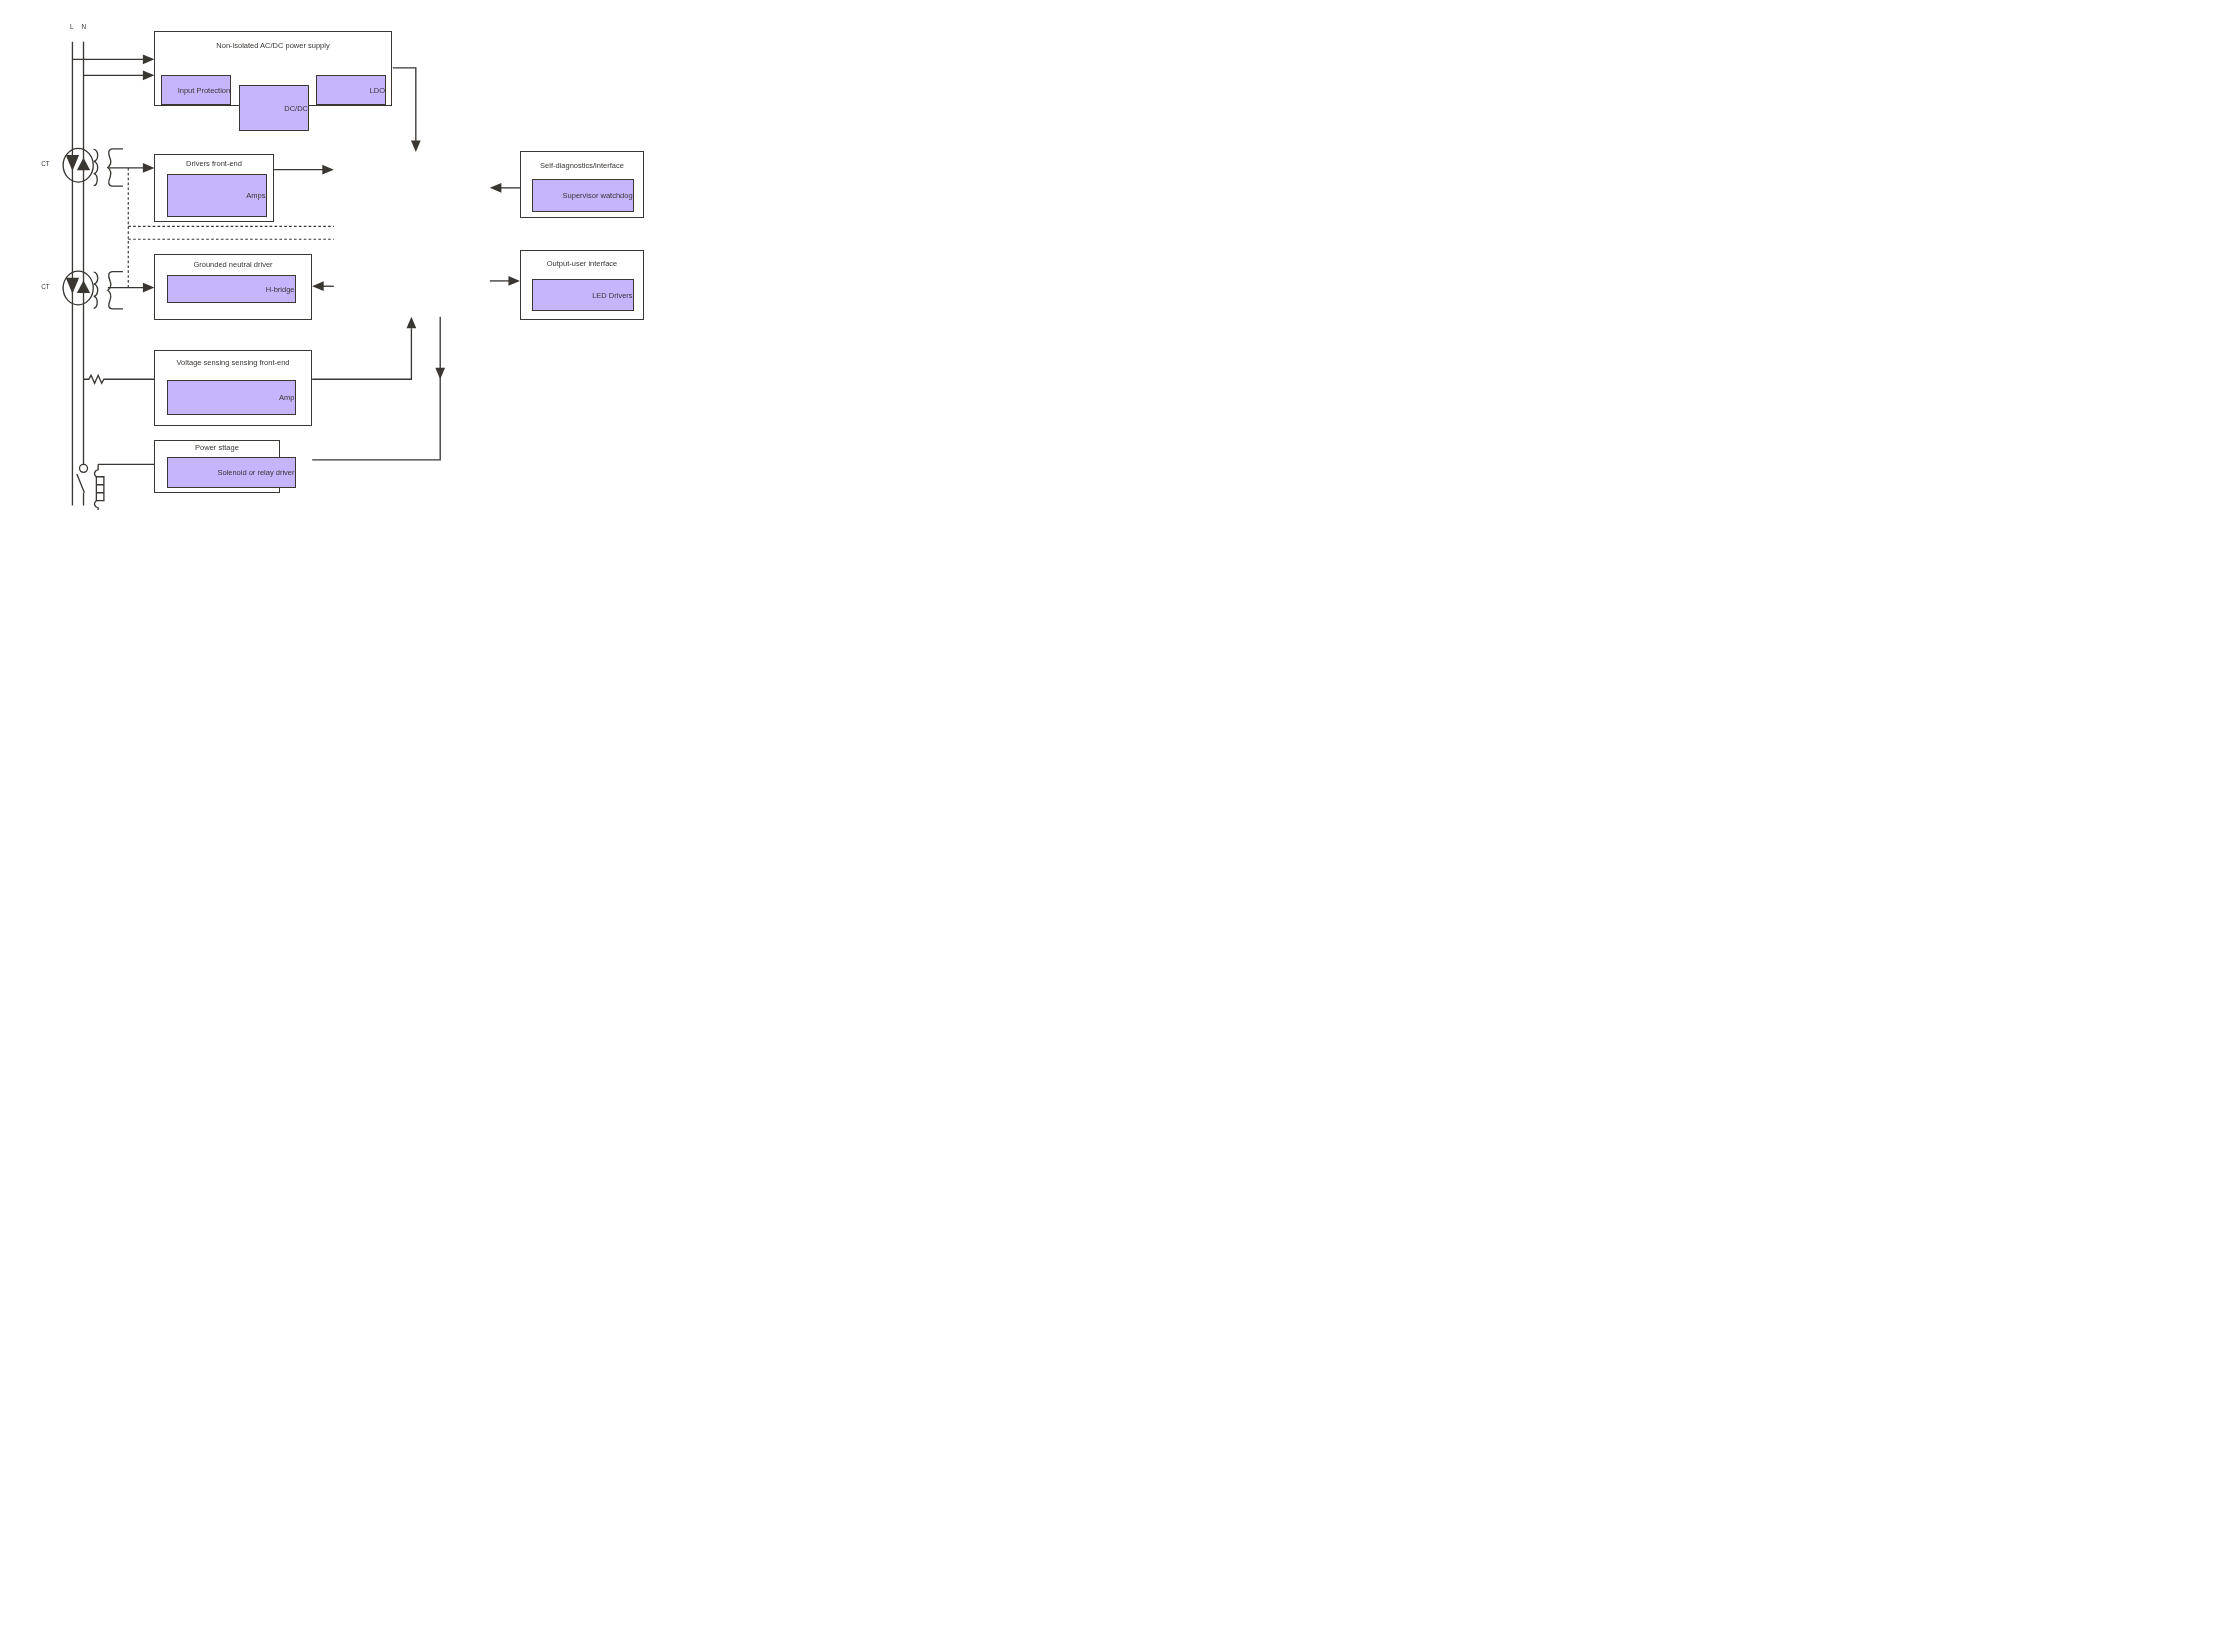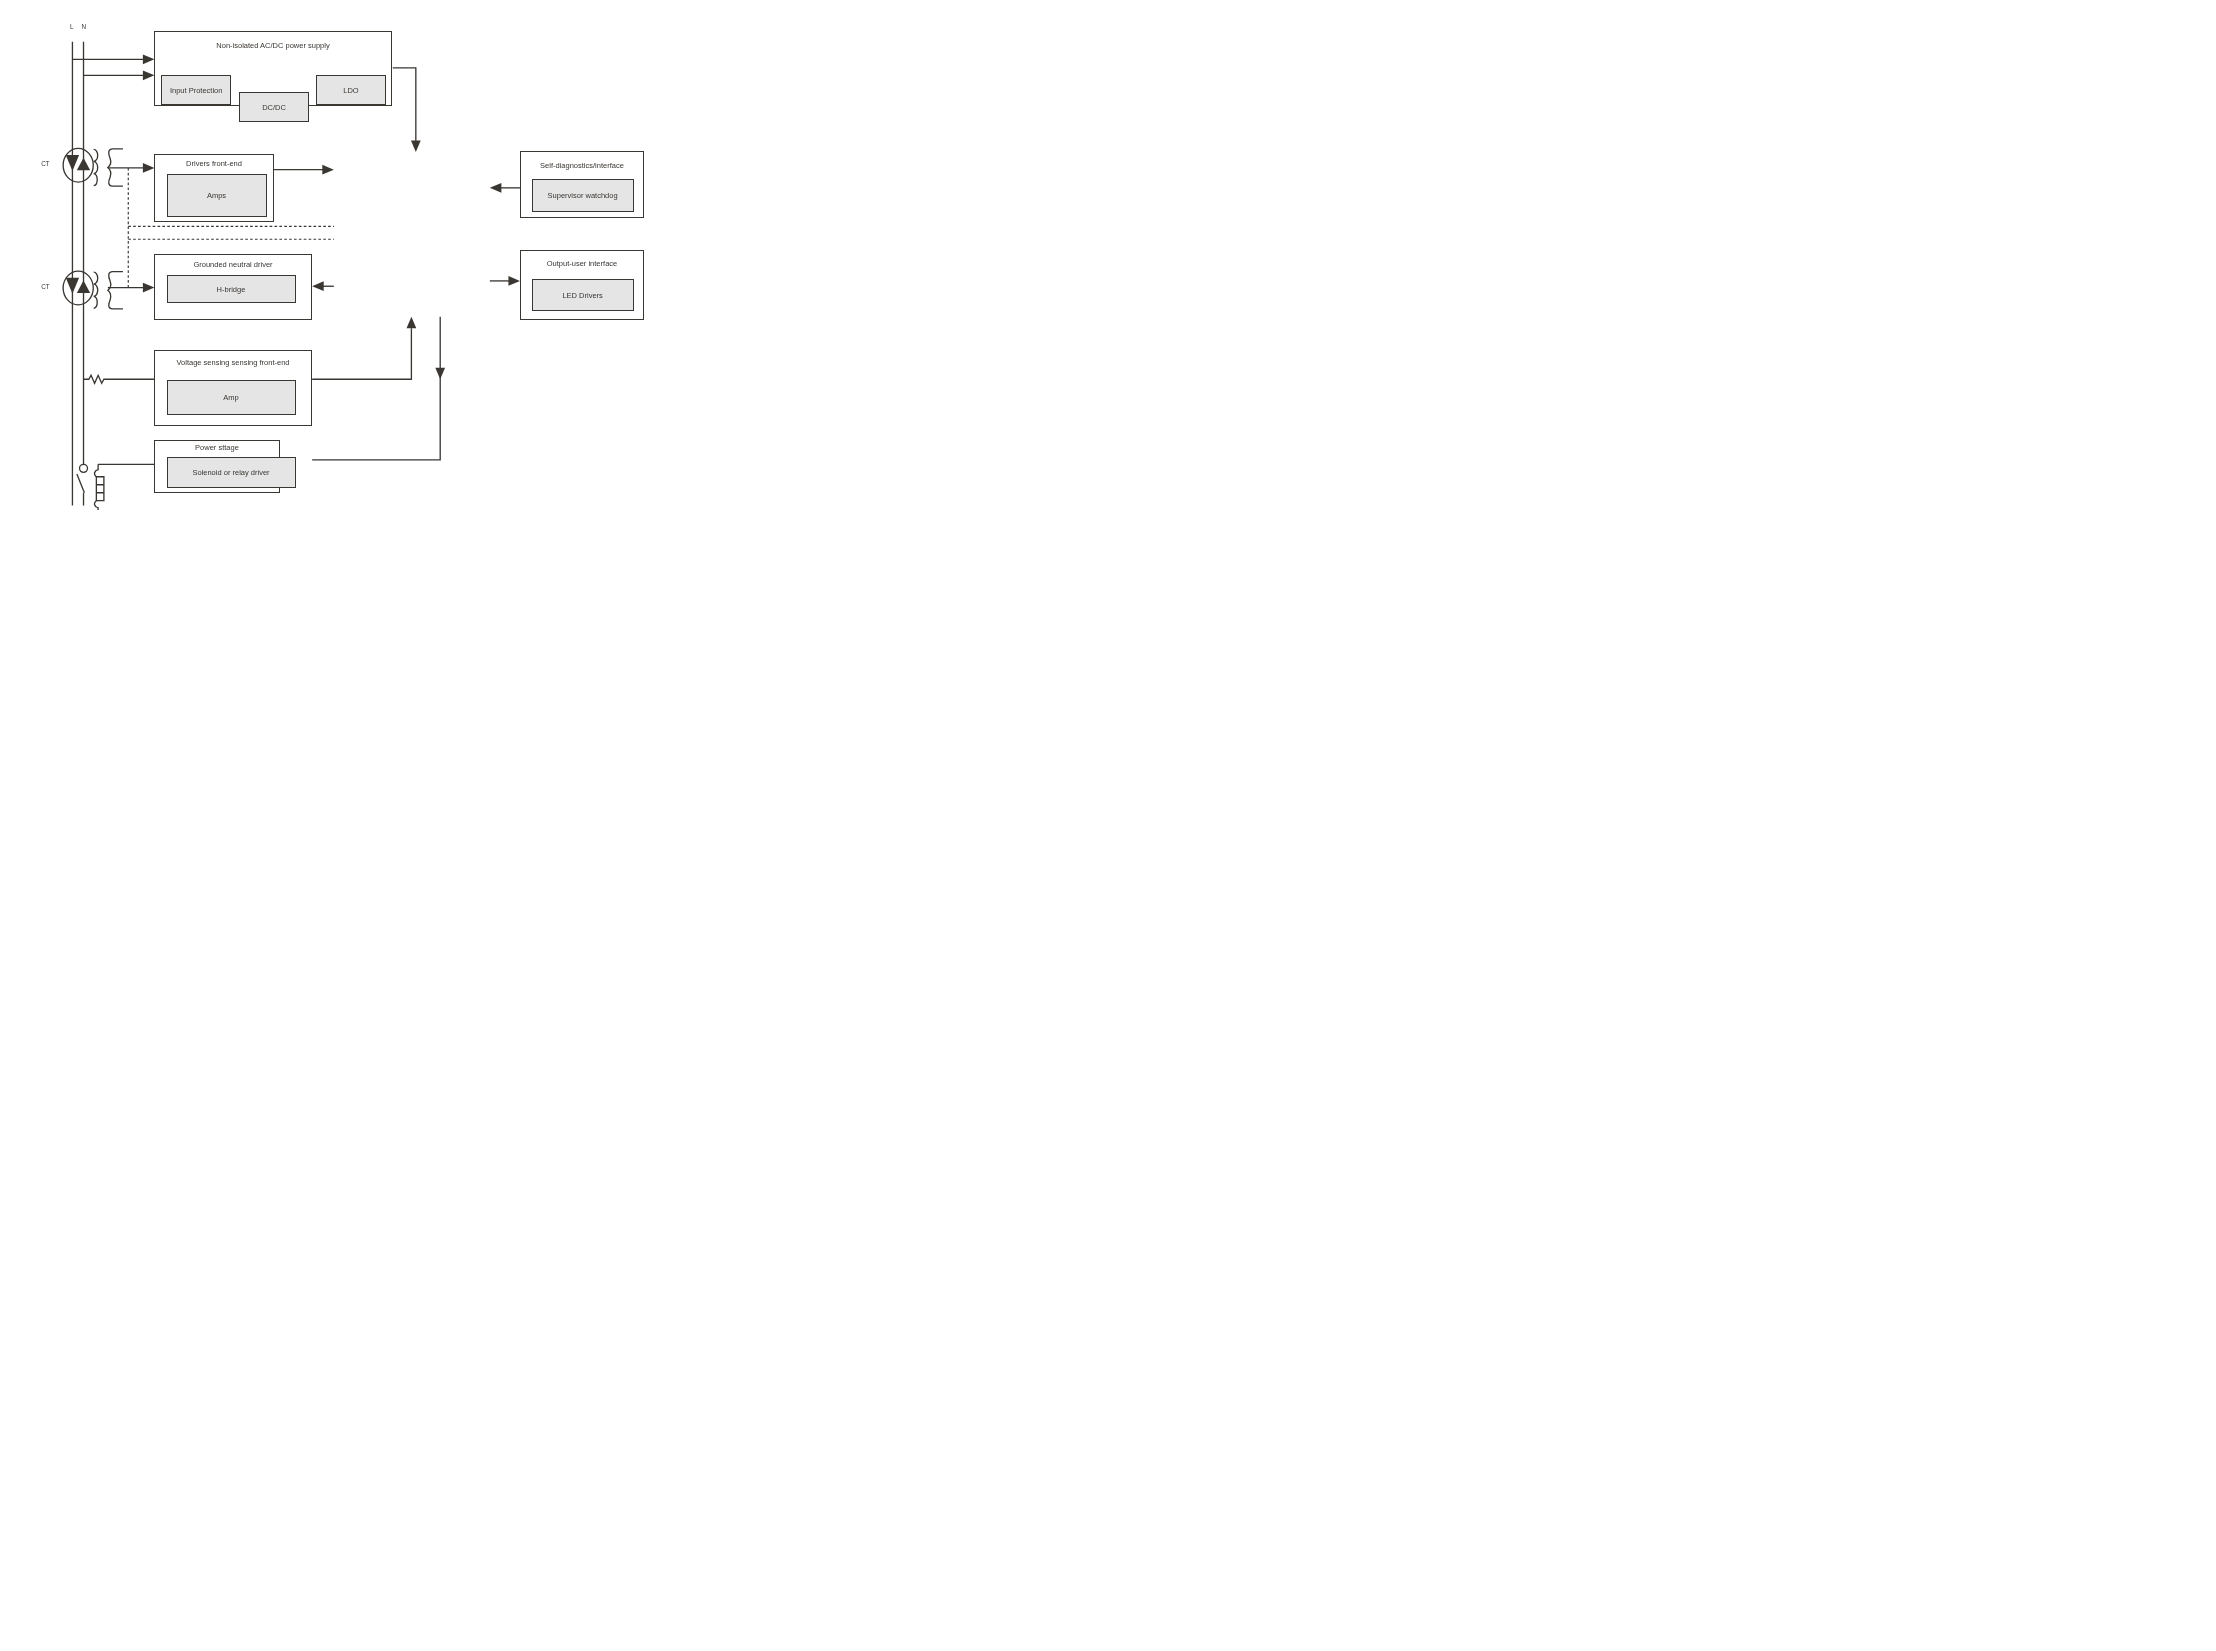--- a/index.html
+++ b/index.html
@@ -15,40 +15,40 @@
   .box{
     position:absolute;
     border:1.3px solid #3a3632;
     background:transparent;
     box-sizing:border-box;
   }
   .inner{
     position:absolute;
     border:1.3px solid #3a3632;
     box-sizing:border-box;
-    display:flex;align-items:center;justify-content:center;
+    display:flex;align-items:center;justify-content:flex-end;
     font-size:7.5px;
-    background:#e5e5e5;
+    background:#c4b5fd;
   }
   .box-title{
     position:absolute;left:0;right:0;
     text-align:center;
     font-size:7.5px;
     height:8.9px;line-height:8.9px;
   }
   .wire-label{
     position:absolute;
     font-size:6.4px;
     text-align:center;
   }
   
   .acdc{left:154px;top:31px;width:238px;height:75px;}
   .acdc .box-title{top:9.8px;}
   .acdc .in-ip  {left:6.2px; top:43px;width:70px;height:30px;}
-  .acdc .in-dcdc{left:84px;top:60px;width:70px;height:30px;}
+  .acdc .in-dcdc{left:84px;top:53px;width:70px;height:46px;}
   .acdc .in-ldo {left:161px;top:43px;width:70px;height:30px;}
 
   .afe{left:154px;top:154px;width:120px;height:68px;}
   .afe .box-title{top:5.3px;}
   .afe .in-amps{left:11.5px;top:18.6px;width:100px;height:43px;}
 
   .digital{left:334px;top:152px;width:156px;height:165px;}
   .digital .box-title{top:12.4px;}
   .digital .in-mcu {left:14.6px;top:33px; width:128px;height:32px;}
   .digital .in-gdci{left:14.6px;top:102px;width:128px;height:32px;}

